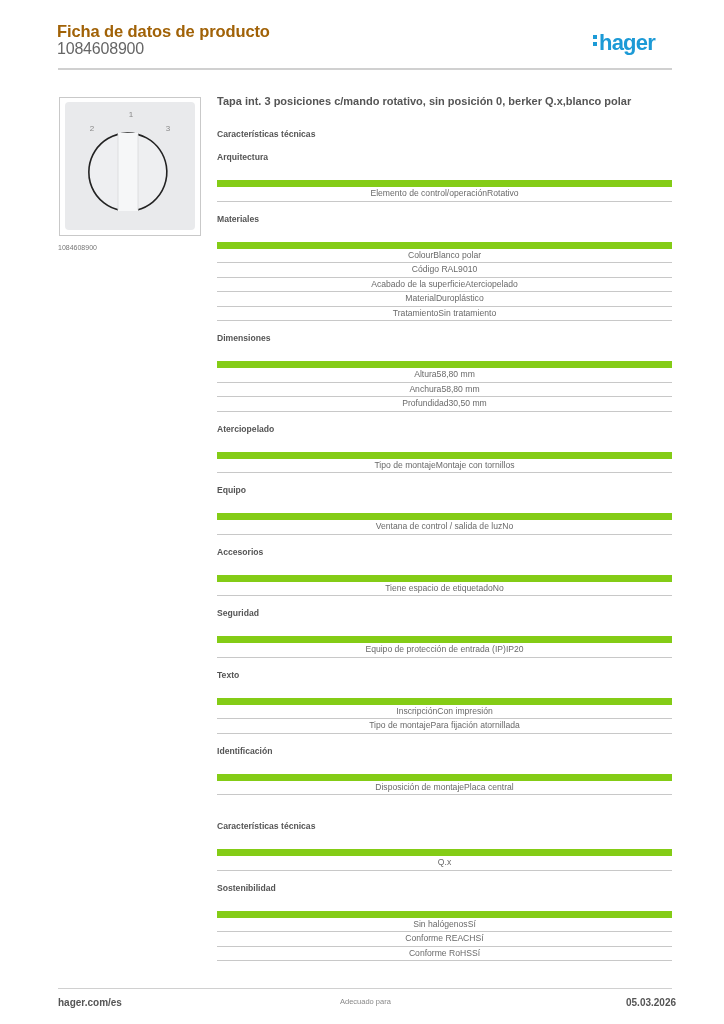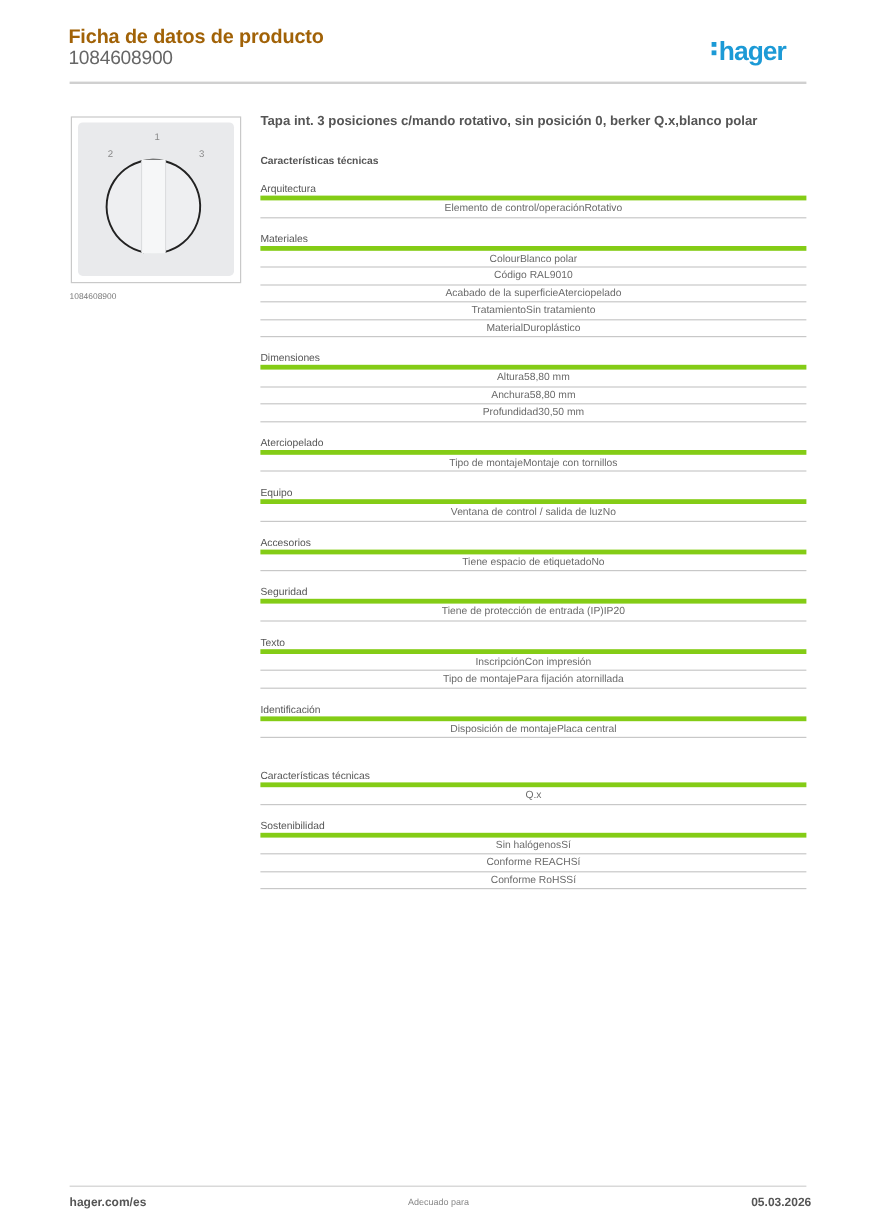--- a/index.html
+++ b/index.html
@@ -33,23 +33,23 @@
     background: #e9eaec; border-radius: 4px;
   }
   .image-caption {
     position: absolute; left: 58px; top: 244px; font-size: 7px; color: #777;
   }
   .content { position: absolute; left: 217px; top: 95px; width: 455px; }
   .desc { font-size: 11px; font-weight: bold; color: #555; height: 34px; }
   .main-heading { font-size: 8.6px; font-weight: bold; color: #555; height: 22px; }
   .section { margin-bottom: 0; }
   .section-title {
-    font-size: 8.6px; font-weight: normal; color: #555;
-    height: 12px; line-height: 12px; padding-bottom: 0;
-    border-bottom: 4px solid #84cc16;
+    font-size: 8.6px; font-weight: bold; color: #555;
+    height: 12px; line-height: 12px; padding-bottom: 17px;
+    border-bottom: 7px solid #84cc16;
   }
   .row {
     display: flex; justify-content: center;
     font-size: 8.6px; color: #6a6a6a;
     height: 13.5px; line-height: 13px;
     border-bottom: 1px solid #c8c8c8;
   }
   .gap { height: 11px; }
   .gap-large { height: 25px; }
   .footer-rule {
@@ -107,27 +107,27 @@
         </div>
         <div class="row">
           <span>Código RAL</span>
           <span>9010</span>
         </div>
         <div class="row">
           <span>Acabado de la superficie</span>
           <span>Aterciopelado</span>
         </div>
         <div class="row">
+          <span>Material</span>
+          <span>Duroplástico</span>
+        </div>
+        <div class="row">
           <span>Tratamiento</span>
           <span>Sin tratamiento</span>
         </div>
-        <div class="row">
-          <span>Material</span>
-          <span>Duroplástico</span>
-        </div>
       </div>
       <div class="gap"></div>
       <div class="section">
         <div class="section-title">Dimensiones</div>
         <div class="row">
           <span>Altura</span>
           <span>58,80 mm</span>
         </div>
         <div class="row">
           <span>Anchura</span>
@@ -159,21 +159,21 @@
         <div class="section-title">Accesorios</div>
         <div class="row">
           <span>Tiene espacio de etiquetado</span>
           <span>No</span>
         </div>
       </div>
       <div class="gap"></div>
       <div class="section">
         <div class="section-title">Seguridad</div>
         <div class="row">
-          <span>Tiene de protección de entrada (IP)</span>
+          <span>Equipo de protección de entrada (IP)</span>
           <span>IP20</span>
         </div>
       </div>
       <div class="gap"></div>
       <div class="section">
         <div class="section-title">Texto</div>
         <div class="row">
           <span>Inscripción</span>
           <span>Con impresión</span>
         </div>

